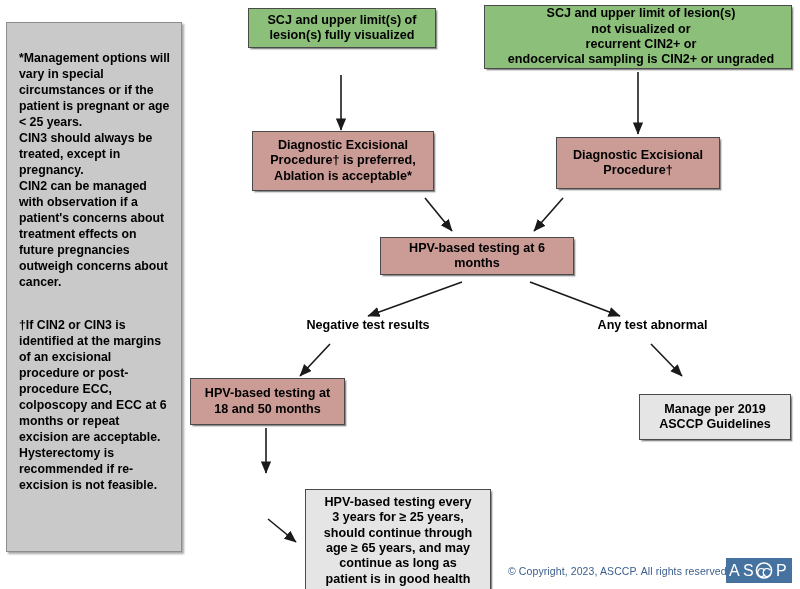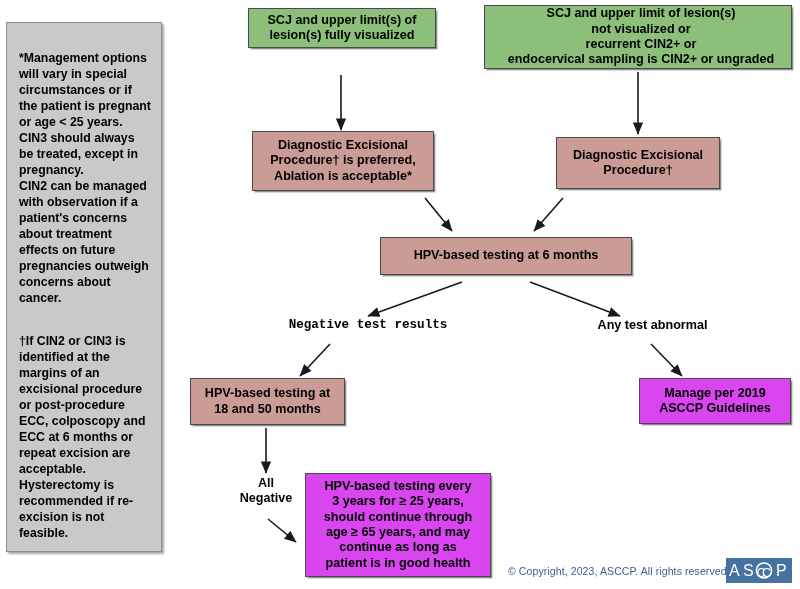--- a/index.html
+++ b/index.html
@@ -38,29 +38,30 @@
     box-shadow: 1.5px 1.5px 1.5px rgba(0,0,0,0.45);
     padding: 3px 6px;
   }
   .node.green {
     background: #8cc07a;
   }
   .node.pink {
     background: #cb9b96;
   }
   .node.blue {
-    background: #d946ef;
+    background: #e5e5e5;
+    margin-top: 16px;
   }
 
   
   #side-note {
     position: absolute;
     left: 6px;
     top: 22px;
-    width: 156px;
+    width: 176px;
     height: 530px;
     box-sizing: border-box;
     background: #c9c9c9;
     border: 1px solid #8d8d8d;
     box-shadow: 1.5px 1.5px 2px rgba(0,0,0,0.35);
     padding: 12px 10px 2px 12px;
     font-size: 12.3px;
     font-weight: bold;
     line-height: 1.30;
     white-space: pre-line;
@@ -161,41 +162,39 @@
 recurrent CIN2+ or
 endocervical sampling is CIN2+ or ungraded</div>
 
   <div class="node pink" style="left:252px; top:131px; width:182px; height:60px; font-size:12.6px;">Diagnostic Excisional
 Procedure† is preferred,
 Ablation is acceptable*</div>
 
   <div class="node pink" style="left:556px; top:137px; width:164px; height:52px; font-size:12.6px;">Diagnostic Excisional
 Procedure†</div>
 
-  <div class="node pink" style="left:380px; top:237px; width:252px; height:38px; font-size:12.6px;">HPV-based testing at 6 months</div>
+  <div class="node pink" style="left:380px; top:237px; width:194px; height:38px; font-size:12.6px;">HPV-based testing at 6 months</div>
 
   <div class="node pink" style="left:190px; top:378px; width:155px; height:47px; font-size:12.6px;">HPV-based testing at
 18 and 50 months</div>
 
   <div class="node blue" style="left:639px; top:378px; width:152px; height:46px; font-size:12.6px;">Manage per 2019
 ASCCP Guidelines</div>
 
   <div class="node blue" style="left:305px; top:473px; width:186px; height:104px; font-size:12.6px;text-align:center;">HPV-based testing every
 3 years for ≥ 25 years,
 should continue through
 age ≥ 65 years, and may
 continue as long as
 patient is in good health</div>
 
-  <div class="label" style="left:288px; top:318px; width:160px; font-size:12.6px;font-family:Liberation Mono, monospace;">Negative test results</div>
+  <div class="label" style="left:288px; top:318px; width:160px; font-size:12.6px;">Negative test results</div>
 
   <div class="label" style="left:580px; top:318px; width:145px; font-size:12.6px;">Any test abnormal</div>
 
-  <div class="label" style="left:224px; top:476px; width:84px; font-size:12.6px;">All
-Negative</div>
 
   <div id="copyright">© Copyright, 2023, ASCCP. All rights reserved.</div>
 
   <div id="asccp-logo">
     <svg width="62" height="21" viewBox="0 0 62 21" xmlns="http://www.w3.org/2000/svg">
       <text x="1" y="16" font-family="Liberation Sans, sans-serif" font-size="16" letter-spacing="2.2" fill="#ffffff">A</text>
       <text x="15" y="16" font-family="Liberation Sans, sans-serif" font-size="16" letter-spacing="2.2" fill="#ffffff">S</text>
       <text x="28.5" y="16.5" font-family="Liberation Sans, sans-serif" font-size="13" fill="#ffffff">C</text>
       <circle cx="36" cy="10.5" r="7.6" fill="none" stroke="#ffffff" stroke-width="1.5"></circle>
       <text x="34" y="16.5" font-family="Liberation Sans, sans-serif" font-size="13" fill="#ffffff">C</text>

